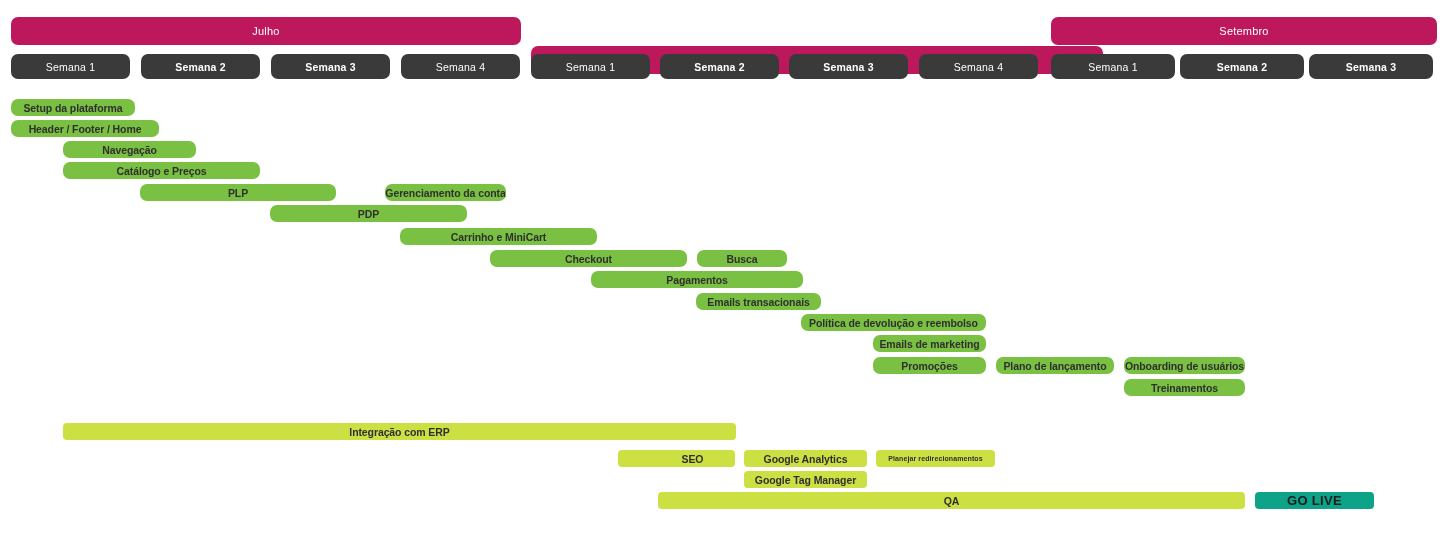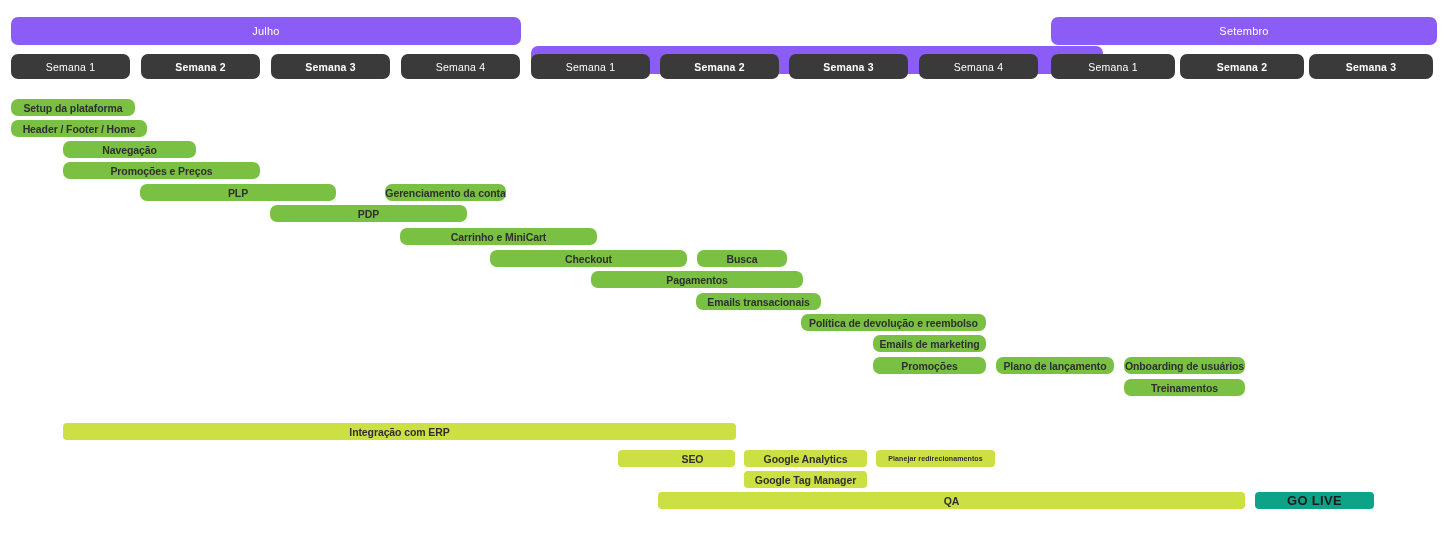--- a/index.html
+++ b/index.html
@@ -16,21 +16,21 @@
   }
   #gantt-root {
     position: relative;
     width: 1448px;
     height: 559px;
   }
   
   .month-cell {
     position: absolute;
     height: 28px;
-    background: #8b5cf6;
+    background: #be185d;
     border-radius: 7px;
     color: #ffffff;
     font-size: 11px;
     font-weight: 400;
     display: flex;
     align-items: center;
     justify-content: center;
     letter-spacing: 0.2px;
     box-sizing: border-box;
   }
@@ -88,23 +88,23 @@
       <div class="week-cell normal" style="left: 531px; top: 54px; width: 119px;">Semana 1</div>
       <div class="week-cell bold" style="left: 660px; top: 54px; width: 119px;">Semana 2</div>
       <div class="week-cell bold" style="left: 789px; top: 54px; width: 119px;">Semana 3</div>
       <div class="week-cell normal" style="left: 919px; top: 54px; width: 119px;">Semana 4</div>
       <div class="week-cell normal" style="left: 1051px; top: 54px; width: 124px;">Semana 1</div>
       <div class="week-cell bold" style="left: 1180px; top: 54px; width: 124px;">Semana 2</div>
       <div class="week-cell bold" style="left: 1309px; top: 54px; width: 124px;">Semana 3</div>
     </div>
   <div id="bars-layer">
       <div class="bar green" style="left: 11px; top: 99px; width: 124px;">Setup da plataforma</div>
-      <div class="bar green" style="left: 11px; top: 120px; width: 136px;">Header / Footer / Home</div>
+      <div class="bar green" style="left: 11px; top: 120px; width: 148px;">Header / Footer / Home</div>
       <div class="bar green" style="left: 63px; top: 141px; width: 133px;">Navegação</div>
-      <div class="bar green" style="left: 63px; top: 162px; width: 197px;">Promoções e Preços</div>
+      <div class="bar green" style="left: 63px; top: 162px; width: 197px;">Catálogo e Preços</div>
       <div class="bar green" style="left: 140px; top: 184px; width: 196px;">PLP</div>
       <div class="bar green" style="left: 345px; top: 184px; width: 121px; margin-left: 40px;">Gerenciamento da conta</div>
       <div class="bar green" style="left: 270px; top: 205px; width: 197px;">PDP</div>
       <div class="bar green" style="left: 400px; top: 228px; width: 197px;">Carrinho e MiniCart</div>
       <div class="bar green" style="left: 490px; top: 250px; width: 197px;">Checkout</div>
       <div class="bar green" style="left: 697px; top: 250px; width: 90px;">Busca</div>
       <div class="bar green" style="left: 591px; top: 271px; width: 212px;">Pagamentos</div>
       <div class="bar green" style="left: 696px; top: 293px; width: 125px;">Emails transacionais</div>
       <div class="bar green" style="left: 801px; top: 314px; width: 185px;">Política de devolução e reembolso</div>
       <div class="bar green" style="left: 873px; top: 335px; width: 113px;">Emails de marketing</div>

